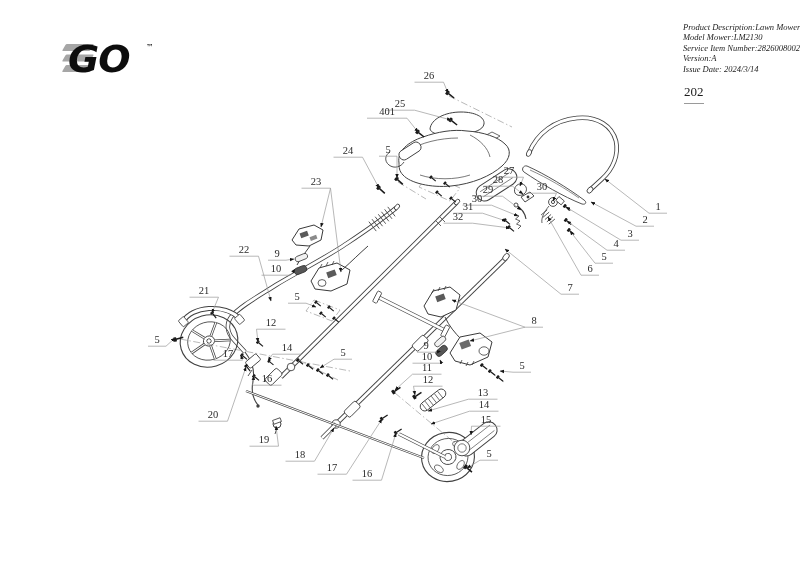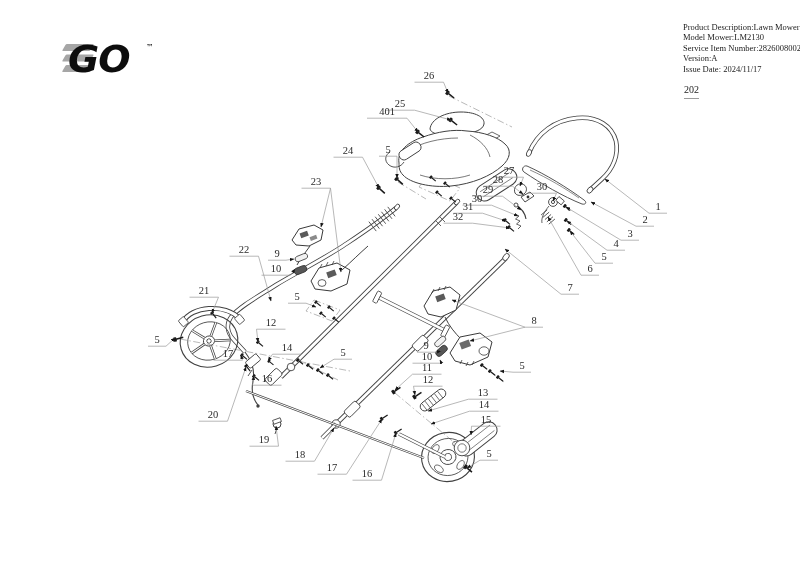--- a/index.html
+++ b/index.html
@@ -1,22 +1,22 @@
 <!DOCTYPE html>
 <html><head>
 <meta charset="utf-8">
 <style>
   html,body{margin:0;padding:0;background:#ffffff;}
   .page{position:relative;width:800px;height:566px;background:#fff;overflow:hidden;
         font-family:"Liberation Serif", serif;}
   .art{position:absolute;left:0;top:0;}
   .info{position:absolute;left:683px;top:22px;width:115px;font-size:8.5px;line-height:10.4px;
-        color:#1c1c1c;letter-spacing:0;}
+        color:#1c1c1c;letter-spacing:0;font-style:italic;}
   .info div{white-space:nowrap;}
-  .pagenum{position:absolute;left:684px;top:84px;font-size:10px;color:#1c1c1c;
+  .pagenum{position:absolute;left:684px;top:84px;font-size:13px;color:#1c1c1c;
            border-bottom:0.8px solid #9a9a9a;padding-bottom:3px;}
 </style>
 </head>
 <body>
 
 <div class="page">
 
 <svg class="art" width="800" height="566" viewBox="0 0 800 566">
   <defs>
     <marker id="arr" viewBox="0 0 8 8" refX="7.2" refY="4" markerWidth="6.5" markerHeight="6.5" orient="auto-start-reverse">
@@ -483,18 +483,18 @@
     <text x="68" y="72" font-family="DejaVu Sans, sans-serif" font-size="38" font-weight="bold" font-style="italic" letter-spacing="-1" fill="#0d0d0d">GO</text>
     <text x="146" y="50" font-family="DejaVu Sans, sans-serif" font-size="8" fill="#0d0d0d">™</text>
   </g>
 </svg>
 
 <div class="info">
   <div>Product Description:Lawn Mower</div>
   <div>Model Mower:LM2130</div>
   <div>Service Item Number:2826008002501</div>
   <div>Version:A</div>
-  <div>Issue Date: 2024/11/17</div>
+  <div>Issue Date: 2024/3/14</div>
 </div>
 
 <div class="pagenum">202</div>
 
 </div>
 
 </body></html>

